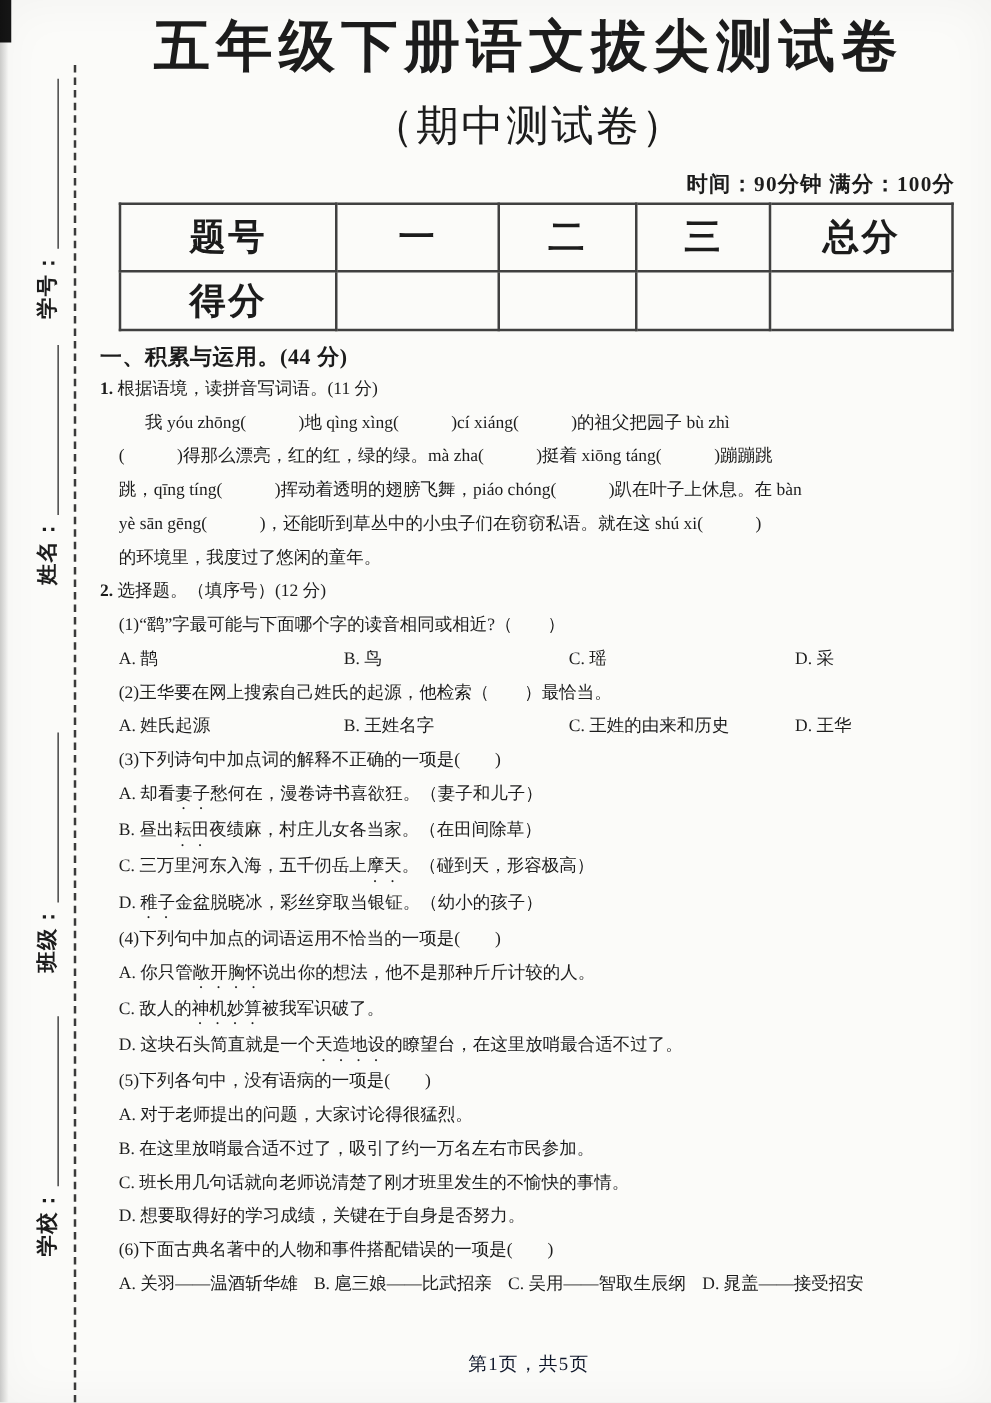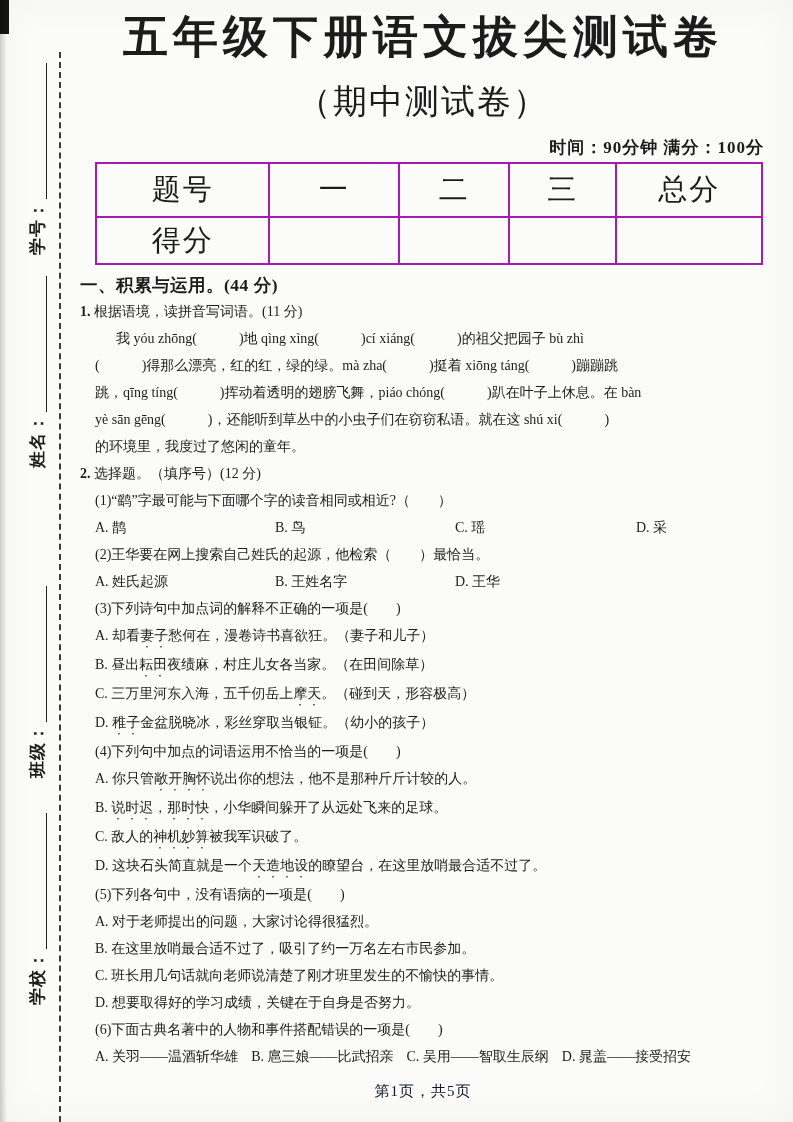--- a/index.html
+++ b/index.html
@@ -57,22 +57,22 @@
   }
   .meta{
     text-align:right;font-size:17px;line-height:22px;
     margin-top:13px;padding-right:2px;letter-spacing:1px;font-weight:bold;
   }
   table.score{
     border-collapse:collapse;margin:3px 2px 7px 15px;
     width:668px;table-layout:fixed;
   }
   table.score td{
-    border:2px solid #a21caf;text-align:center;vertical-align:middle;
-    font-size:29px;font-weight:normal;letter-spacing:2px;
+    border:2px solid #404040;text-align:center;vertical-align:middle;
+    font-size:29px;font-weight:bold;letter-spacing:2px;
   }
   tr.score-head td{height:50px;}
   tr.score-vals td{height:43px;}
   .c0{width:26.2%}.c1{width:19.5%}.c2{width:16.4%}.c3{width:16.0%}.c4{width:21.9%}
   .sec-title{
     font-size:17.5px;font-weight:bold;line-height:26px;letter-spacing:0.5px;
   }
   .line{
     font-size:14px;line-height:27px;white-space:nowrap;overflow:hidden;
   }
@@ -168,35 +168,35 @@
       <div class="line">C. 瑶</div>
       <div class="line">D. 采</div>
     </div>
 
     <div class="block">
       <div class="line">(2)王华要在网上搜索自己姓氏的起源，他检索（　　）最恰当。</div>
     </div>
     <div class="opt-grid">
       <div class="line">A. 姓氏起源</div>
       <div class="line">B. 王姓名字</div>
+      <div class="line">C. 王姓的由来和历史</div>
       <div class="line">D. 王华</div>
     </div>
 
     <div class="block">
       <div class="line">(3)下列诗句中加点词的解释不正确的一项是(　　)</div>
       <div class="line"><span>A. 却看</span><span class="em">妻子</span><span>愁何在，漫卷诗书喜欲狂。（妻子和儿子）</span></div>
       <div class="line"><span>B. 昼出</span><span class="em">耘田</span><span>夜绩麻，村庄儿女各当家。（在田间除草）</span></div>
       <div class="line"><span>C. 三万里河东入海，五千仞岳上</span><span class="em">摩天</span><span>。（碰到天，形容极高）</span></div>
       <div class="line"><span>D. </span><span class="em">稚子</span><span>金盆脱晓冰，彩丝穿取当银钲。（幼小的孩子）</span></div>
     </div>
 
     <div class="block">
       <div class="line">(4)下列句中加点的词语运用不恰当的一项是(　　)</div>
       <div class="line"><span>A. 你只管</span><span class="em">敞开胸怀</span><span>说出你的想法，他不是那种斤斤计较的人。</span></div>
-      <div class="line"><span>B. </span><span class="em">说时迟，那时快</span><span>，小华瞬间躲开了从远处飞来的足球。</span></div>
       <div class="line"><span>C. 敌人的</span><span class="em">神机妙算</span><span>被我军识破了。</span></div>
       <div class="line"><span>D. 这块石头简直就是一个</span><span class="em">天造地设</span><span>的瞭望台，在这里放哨最合适不过了。</span></div>
     </div>
 
     <div class="block">
       <div class="line">(5)下列各句中，没有语病的一项是(　　)</div>
       <div class="line">A. 对于老师提出的问题，大家讨论得很猛烈。</div>
       <div class="line">B. 在这里放哨最合适不过了，吸引了约一万名左右市民参加。</div>
       <div class="line">C. 班长用几句话就向老师说清楚了刚才班里发生的不愉快的事情。</div>
       <div class="line">D. 想要取得好的学习成绩，关键在于自身是否努力。</div>

